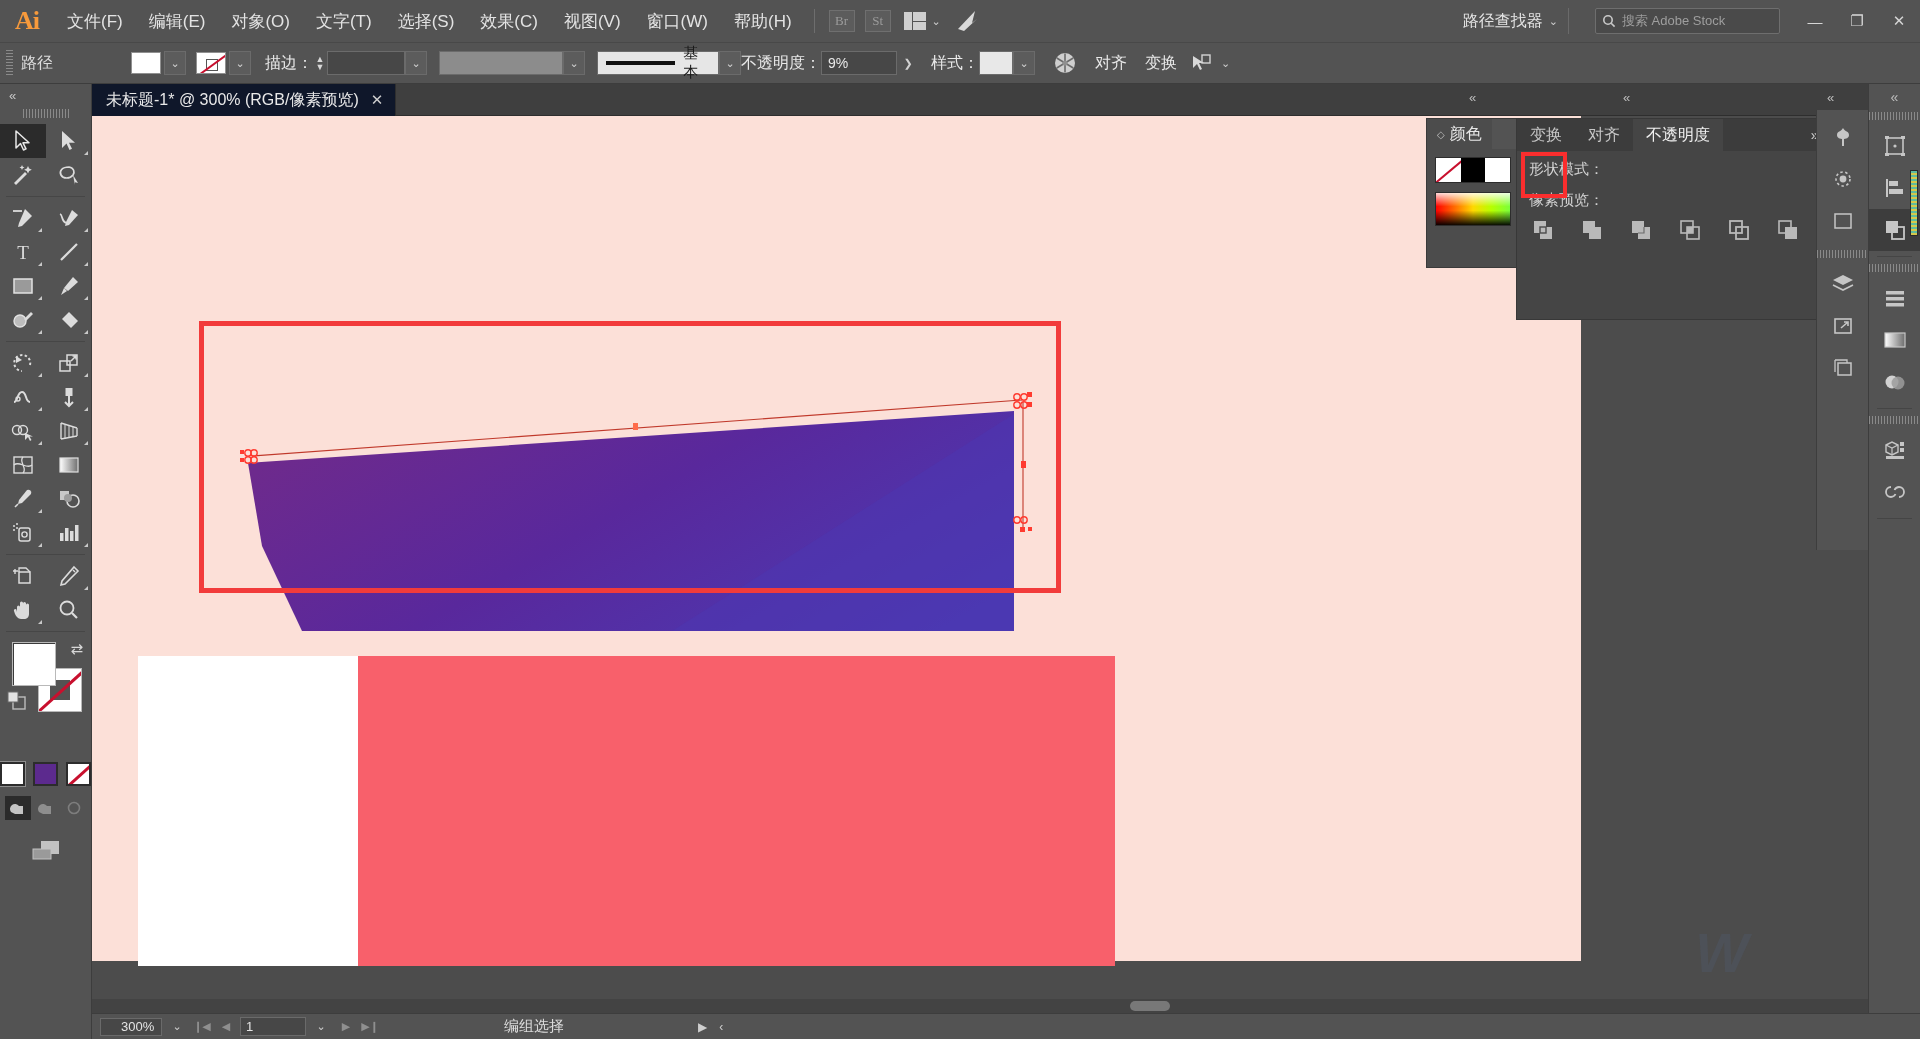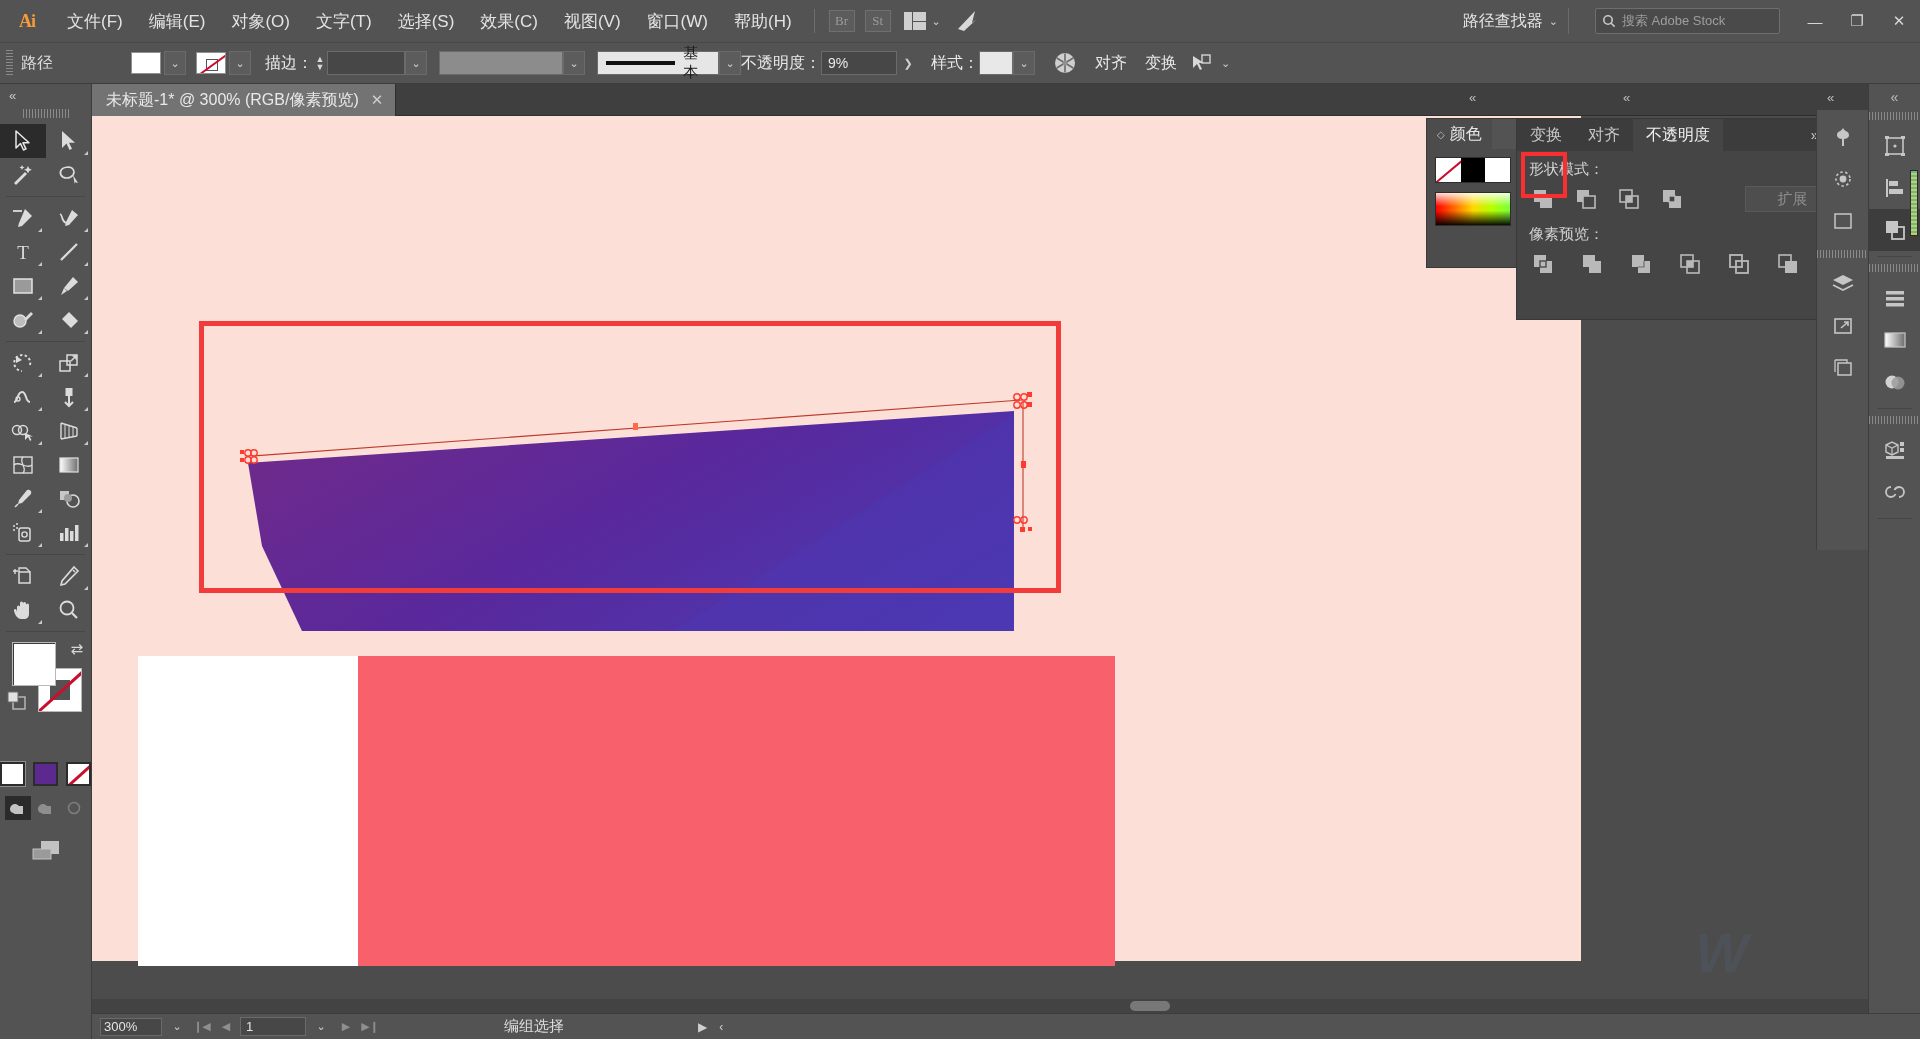--- a/index.html
+++ b/index.html
@@ -12,21 +12,21 @@
   }
   .app { position: relative; width: 1920px; height: 1039px; }
 
   
   .menubar {
     position: absolute; left: 0; top: 0; width: 1920px; height: 42px;
     background: #535353; display: flex; align-items: center;
   }
   .ai-logo {
     width: 54px; height: 42px; display: flex; align-items: center; justify-content: center;
-    color: #f79a3c; font-size: 18px; font-weight: bold; font-family: "Liberation Serif", serif;
+    color: #f79a3c; font-size: 26px; font-weight: bold; font-family: "Liberation Serif", serif;
     letter-spacing: -1px;
   }
   .menu-item {
     padding: 0 13px; height: 42px; display: flex; align-items: center;
     color: #e3e3e3; font-size: 17px; white-space: nowrap; cursor: default;
   }
   .mb-sep { width: 1px; height: 24px; background: #6e6e6e; margin: 0 9px; }
   .mb-btn {
     width: 26px; height: 22px; border: 1px solid #6f6f6f; background: #5c5c5c;
     color: #9b9b9b; font-size: 13px; display: flex; align-items: center; justify-content: center;
@@ -156,21 +156,21 @@
     width: 26px; height: 24px; display:flex; align-items:center; justify-content:center;
   }
   .mode-btn.active { background: #2b2b2b; }
 
   
   .tabstrip {
     position: absolute; left: 92px; top: 84px; width: 1828px; height: 32px;
     background: #3f3f3f; border-bottom: 1px solid #2e2e2e;
   }
   .doctab {
-    position:absolute; left: 0; top: 0; height: 32px; background: #737373;
+    position:absolute; left: 0; top: 0; height: 32px; background: #0f172a;
     display:flex; align-items:center; padding: 0 12px 0 14px; gap: 12px;
     border-right: 1px solid #2e2e2e;
   }
   .doctab .t { color: #e9e9e9; font-size: 16px; white-space: nowrap; }
   .doctab .x { color: #cfcfcf; font-size: 15px; }
 
   
   .canvaswrap {
     position:absolute; left: 92px; top: 116px; width: 1828px; height: 897px;
     background: #4c4c4c; overflow: hidden;
@@ -225,21 +225,21 @@
   }
 
   
   .statusbar {
     position:absolute; left: 92px; bottom: 0; width: 1828px; height: 26px;
     background: #535353; border-top: 1px solid #3d3d3d;
     display:flex; align-items:center; padding-left: 8px; gap: 4px;
   }
   .st-zoom {
     width: 62px; height: 18px; background: #474747; border: 1px solid #6a6a6a;
-    color: #e4e4e4; font-size: 13px; display:flex; align-items:center; padding-left: 3px;
+    color: #e4e4e4; font-size: 13px; display:flex; align-items:center; padding-left: 20px;
   }
   .st-dd {
     width: 22px; height: 19px; background: #535353; display:flex;
     align-items:center; justify-content:center; color:#cfcfcf; font-size: 11px;
   }
   .st-nav { width: 20px; height: 19px; display:flex; align-items:center; justify-content:center;
     color:#8f8f8f; font-size: 11px; }
   .st-page {
     width: 66px; height: 19px; background: #474747; border: 1px solid #6a6a6a;
     color: #e4e4e4; font-size: 13px; display:flex; align-items:center; padding-left: 5px;
@@ -832,48 +832,20 @@
       <div class="pf-tab active">不透明度</div>
       <div class="pf-tabspacer"></div>
       <div class="pf-more">»</div>
       <div class="pf-bar">|</div>
       <div class="pf-menu">≡</div>
     </div>
 
     <div class="pf-body">
       <div class="pf-section">形状模式：</div>
 
-      <div class="pf-row">
-        <div class="pf-btn">
-          <svg width="24" height="24" viewBox="0 0 24 24">
-            <path d="M3 3 L15 3 L15 9 L21 9 L21 21 L9 21 L9 15 L3 15 Z" fill="#b9b9b9"></path>
-          </svg>
-        </div>
-        <div class="pf-btn">
-          <svg width="24" height="24" viewBox="0 0 24 24">
-            <path d="M3 3 L15 3 L15 9 L9 9 L9 15 L3 15 Z" fill="#b9b9b9"></path>
-            <rect x="9" y="9" width="12" height="12" fill="none" stroke="#b9b9b9" stroke-width="1.6"></rect>
-          </svg>
-        </div>
-        <div class="pf-btn">
-          <svg width="24" height="24" viewBox="0 0 24 24">
-            <rect x="3" y="3" width="12" height="12" fill="none" stroke="#b9b9b9" stroke-width="1.6"></rect>
-            <rect x="9" y="9" width="12" height="12" fill="none" stroke="#b9b9b9" stroke-width="1.6"></rect>
-            <rect x="9" y="9" width="6" height="6" fill="#b9b9b9"></rect>
-          </svg>
-        </div>
-        <div class="pf-btn">
-          <svg width="24" height="24" viewBox="0 0 24 24">
-            <path d="M3 3 L15 3 L15 9 L9 9 L9 15 L3 15 Z" fill="#b9b9b9"></path>
-            <path d="M15 9 L21 9 L21 21 L9 21 L9 15 L15 15 Z" fill="#b9b9b9"></path>
-            <rect x="9" y="9" width="6" height="6" fill="none" stroke="#b9b9b9" stroke-width="1.4"></rect>
-          </svg>
-        </div>
-        <div class="pf-expand">扩展</div>
-      </div>
 
       <div class="pf-section" style="margin-top:12px">像素预览：</div>
 
       <div class="pf-row2">
         <div class="pf-btn">
           <svg width="24" height="24" viewBox="0 0 24 24">
             <rect x="3" y="3" width="12" height="12" fill="#b9b9b9"></rect>
             <rect x="9" y="9" width="12" height="12" fill="#b9b9b9"></rect>
             <rect x="9" y="9" width="6" height="6" fill="none" stroke="#4a4a4a" stroke-width="1.4"></rect>
           </svg>

